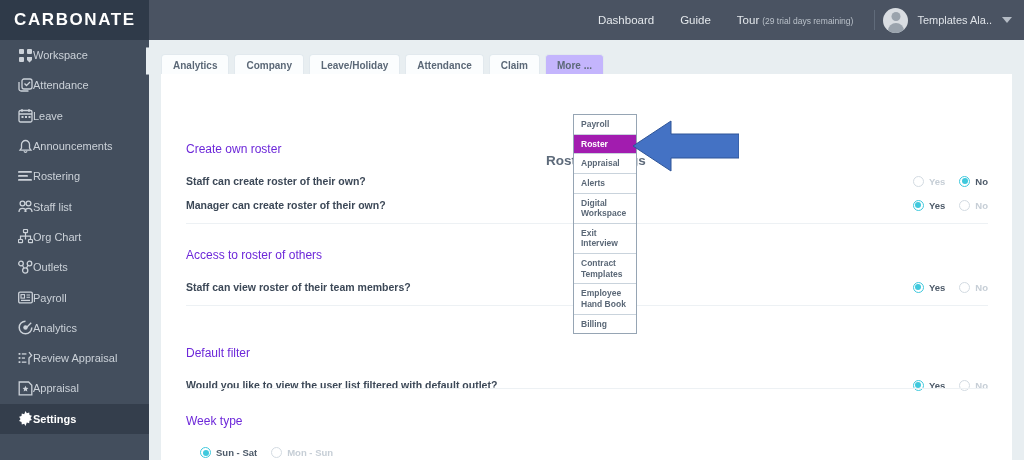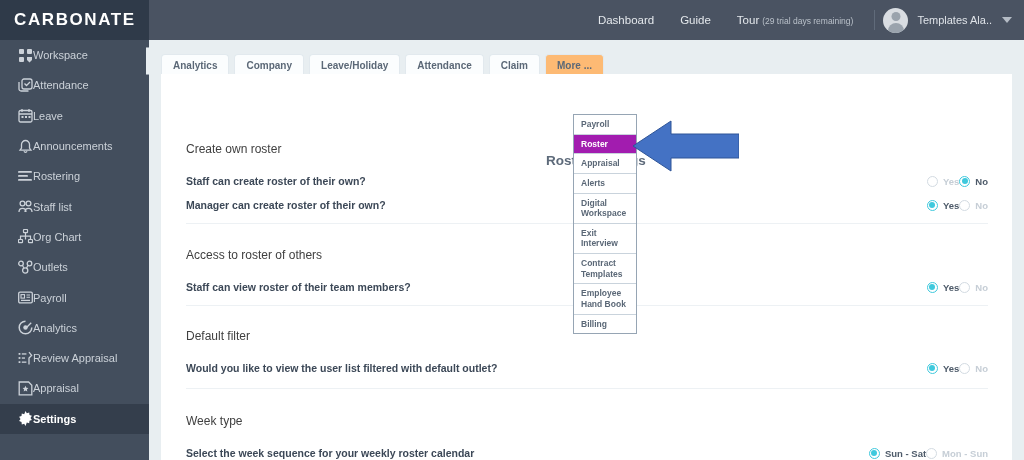--- a/index.html
+++ b/index.html
@@ -81,45 +81,45 @@
   .tabstrip {
     position: absolute; left: 12px; top: 12px; height: 24px;
     display: flex; align-items: flex-end; gap: 5px;
   }
   .tab {
     height: 22px; background: #fbfdfe; border-radius: 4px 4px 0 0;
     display: flex; align-items: center; padding: 0 11px;
     font-size: 10px; font-weight: bold; color: #5b6877;
     border: 1px solid #e2e9ee; border-bottom: none;
   }
-  .tab.more { background: #fdba74; color: #5b6877; }
+  .tab.more { background: #c4b5fd; color: #5b6877; }
 
   .card {
     position: absolute; left: 12px; top: 34px; width: 851px; height: 426px;
     background: #ffffff;
   }
 
   .panel-title {
     position: absolute; left: 385px; top: 79px;
     font-size: 13.5px; font-weight: bold; color: #5d6a7a;
   }
 
   .section { position: absolute; left: 25px; width: 802px; }
   .sec-head {
-    color: #404040; font-size: 12px; margin-bottom: 0;
+    color: #6d28d9; font-size: 12px; margin-bottom: 0;
   }
   .row {
     display: flex; align-items: center; justify-content: space-between;
     width: 802px;
   }
   .row-label {
     font-size: 10.5px; font-weight: bold; color: #3c4857;
   }
   .radios { display: flex; align-items: center; gap: 0; }
-  .radio-opt { display: flex; align-items: center; }
+  .radio-opt { display: flex; align-items: center; margin-left: 14px; }
   .dot {
     width: 11px; height: 11px; border-radius: 50%;
     border: 1.6px solid #d3dbe2; background: #fff; position: relative; flex: none;
   }
   .dot.on { border-color: #3fc9dd; }
   .dot.on::after {
     content: ""; position: absolute; left: 50%; top: 50%;
     transform: translate(-50%,-50%);
     width: 6px; height: 6px; border-radius: 50%; background: #3fc9dd;
   }
@@ -360,40 +360,39 @@
                   <span class="dot on"></span>
                   <span class="rlabel sel">Yes</span>
                 </label>
                 <label class="radio-opt">
                   <span class="dot"></span>
                   <span class="rlabel">No</span>
                 </label>
               </div>
             </div>
           </div>
-          <div class="section" style="top: 255px;">
+          <div class="section" style="top: 272px;">
             <div class="sec-head">Default filter</div>
             <div class="row" style="margin-top: 19px;">
               <div class="row-label">Would you like to view the user list filtered with default outlet?</div>
               <div class="radios">
                 <label class="radio-opt">
                   <span class="dot on"></span>
                   <span class="rlabel sel">Yes</span>
                 </label>
                 <label class="radio-opt">
                   <span class="dot"></span>
                   <span class="rlabel">No</span>
                 </label>
               </div>
             </div>
           </div>
           <div class="section" style="top: 340px;">
             <div class="sec-head">Week type</div>
             <div class="row" style="margin-top: 19px;">
-              <div class="row-label">Select the week sequence for your weekly roster calendar</div>
               <div class="radios">
                 <label class="radio-opt">
                   <span class="dot on"></span>
                   <span class="rlabel sel">Sun - Sat</span>
                 </label>
                 <label class="radio-opt">
                   <span class="dot"></span>
                   <span class="rlabel">Mon - Sun</span>
                 </label>
               </div>

